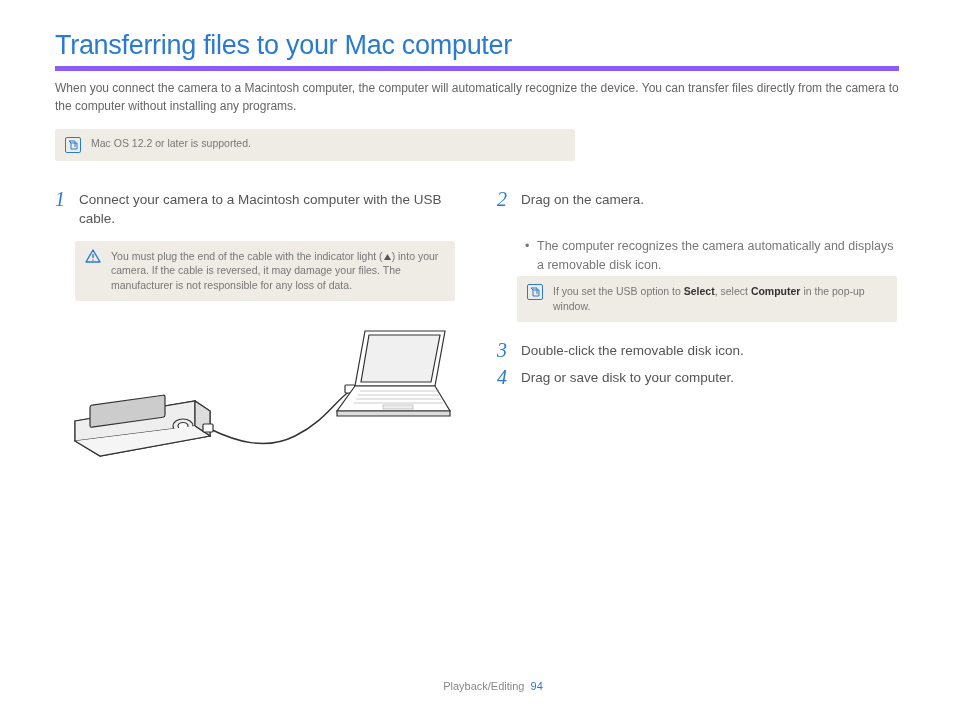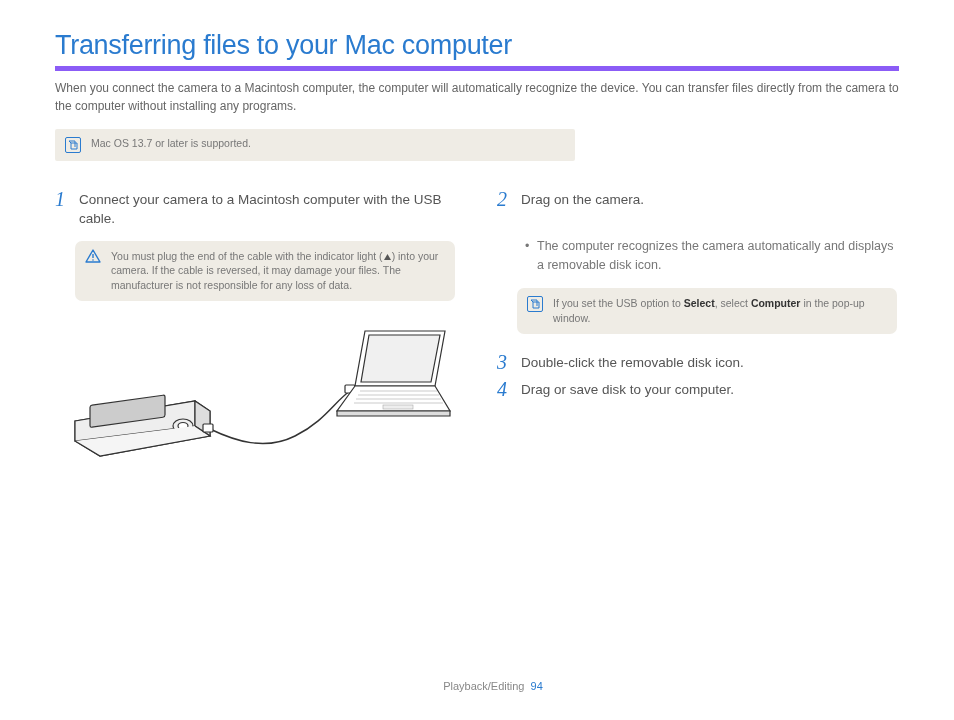--- a/index.html
+++ b/index.html
@@ -31,21 +31,21 @@
     background: #efece5;
     border-radius: 2px;
     padding: 8px 10px;
     display: flex;
     align-items: flex-start;
     gap: 10px;
     font-size: 10.5px;
     color: #777;
   }
   .note-box.top { width: 520px; margin-bottom: 28px; }
-  .note-box.inset { margin-left: 20px; margin-top: 12px; width: 380px; line-height:1.4;border-radius:7px;}
+  .note-box.inset { margin-left: 20px; margin-top: 12px; width: 380px; line-height:1.4;}
   .icon-box {
     width: 16px; height: 16px; flex-shrink: 0;
     border: 1.4px solid #2a7bcf; border-radius: 2px;
     display:flex;align-items:center;justify-content:center;
   }
   .icon-warn {
     width: 16px; height: 14px; flex-shrink: 0;
     display:flex;align-items:center;justify-content:center;
   }
   .columns { display:flex; gap: 40px; }
@@ -67,21 +67,21 @@
 <h1 class="title">Transferring files to your Mac computer</h1>
 <p class="intro">When you connect the camera to a Macintosh computer, the computer will automatically recognize the device. You can transfer files directly from the camera to the computer without installing any programs.</p>
 
 <div class="note-box top">
   <span class="icon-box">
     <svg width="10" height="10" viewBox="0 0 10 10">
         <path d="M1 1 L7 1 L7 7 M3 3 L9 3 L9 9 L3 9 Z" fill="none" stroke="#2a7bcf" stroke-width="1"></path>
         <line x1="1" y1="1" x2="3" y2="3" stroke="#2a7bcf" stroke-width="1"></line>
       </svg>
   </span>
-  <span>Mac OS 13.7 or later is supported.</span>
+  <span>Mac OS 12.2 or later is supported.</span>
 </div>
 
 <div class="columns">
   <div class="col">
     <div class="step">
       <span class="step-num">1</span>
       <span class="step-body">Connect your camera to a Macintosh computer with the USB cable.</span>
     </div>
     <div class="note-box inset">
       <span class="icon-warn">
@@ -131,21 +131,21 @@
       </svg>
     </div>
   </div>
 
   <div class="col">
     <div class="step">
       <span class="step-num">2</span>
       <span class="step-body">Drag on the camera.</span>
     </div>
     <div class="sub-bullet">The computer recognizes the camera automatically and displays a removable disk icon.</div>
-    <div class="note-box inset" style="margin-top:14px;">
+    <div class="note-box inset" style="margin-top:2px;">
       <span class="icon-box">
         <svg width="10" height="10" viewBox="0 0 10 10">
             <path d="M1 1 L7 1 L7 7 M3 3 L9 3 L9 9 L3 9 Z" fill="none" stroke="#2a7bcf" stroke-width="1"></path>
             <line x1="1" y1="1" x2="3" y2="3" stroke="#2a7bcf" stroke-width="1"></line>
           </svg>
       </span>
       <span>
         <span>If you set the USB option to </span><b>Select</b><span>, select </span><b>Computer</b><span> in the pop-up window.</span>
       </span>
     </div>

